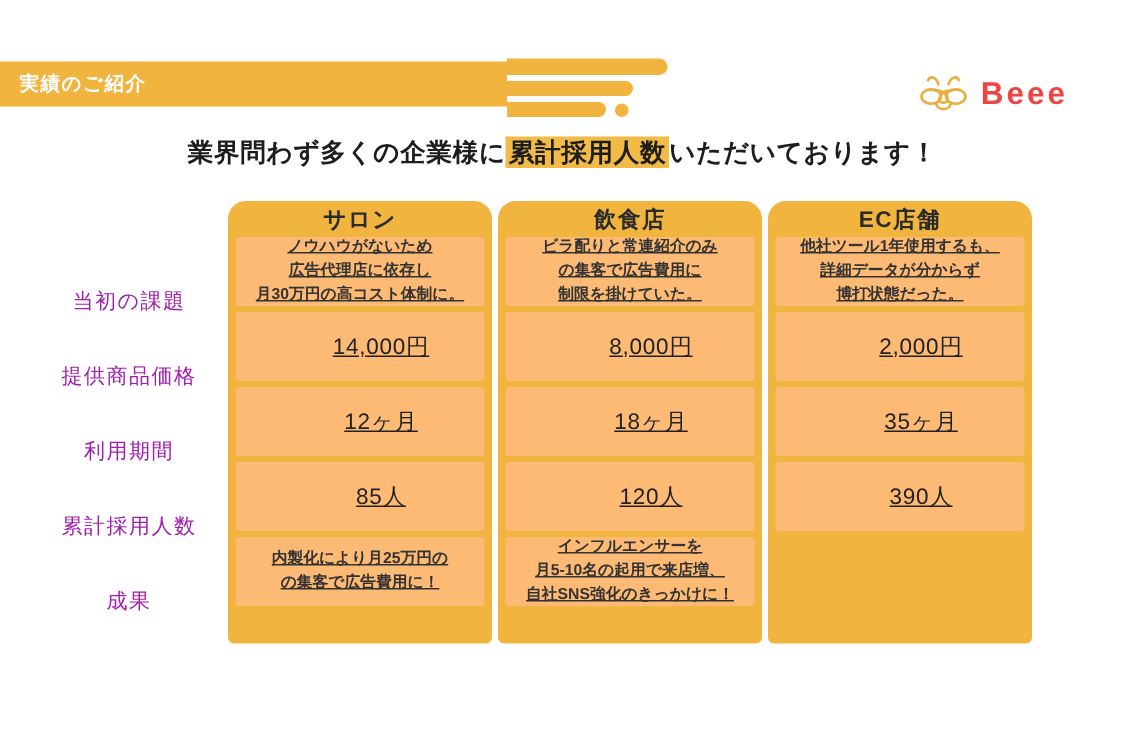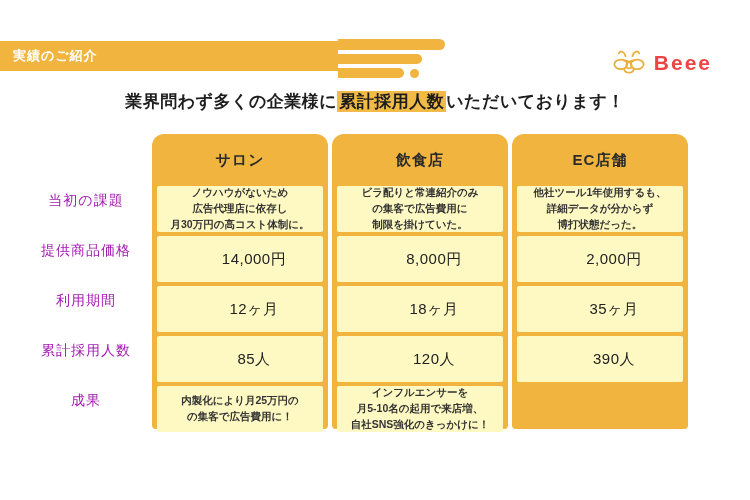--- a/index.html
+++ b/index.html
@@ -31,29 +31,29 @@
   .row-label{
     position:absolute;left:26px;width:120px;height:46px;
     display:flex;align-items:center;justify-content:center;
     font-size:14px;font-weight:500;color:#a21caf;letter-spacing:1px;
   }
   .card{
     position:absolute;top:134px;width:176px;height:295px;
     background:#F0B43F;border-radius:12px 12px 4px 4px;
   }
   .card-header{
-    height:52px;display:flex;align-items:center;justify-content:center;
+    height:24px;display:flex;align-items:center;justify-content:center;
     font-size:15px;font-weight:700;color:#2b2b2b;letter-spacing:1px;
   }
   .card-cells{
     margin:0 5px 5px 5px;display:grid;grid-template-rows:repeat(5,46px);row-gap:4px;
   }
   .cell{
-    background:#fef9c3;border-radius:2px;display:flex;align-items:center;justify-content:center;
-    text-align:center;white-space:pre-line;
+    background:#fdba74;border-radius:2px;display:flex;align-items:center;justify-content:center;
+    text-align:center;white-space:pre-line;text-decoration:underline;
   }
   .cell.small{font-size:10.5px;font-weight:600;line-height:1.5;color:#333;}
   .cell.value{font-size:15px;font-weight:500;color:#222;letter-spacing:0.5px;padding-left:28px;}
 </style>
 </head>
 <body>
 
 <div class="slide">
 
   <div class="band">

